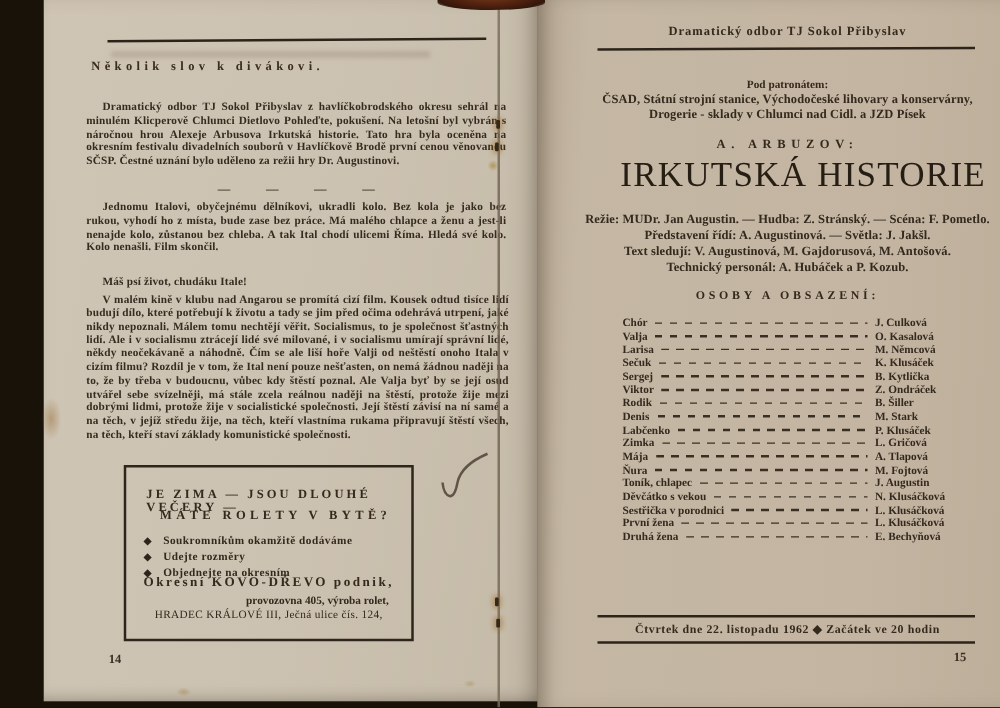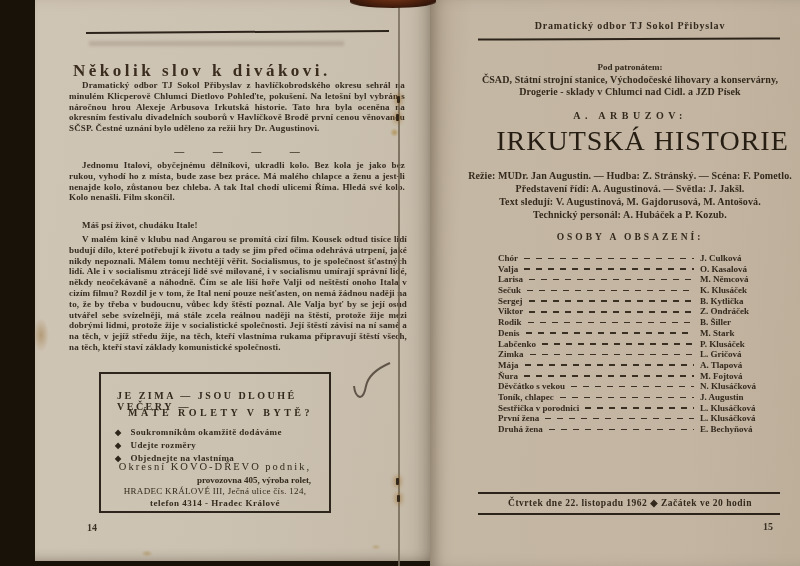--- a/index.html
+++ b/index.html
@@ -15,33 +15,33 @@
   .abs{position:absolute;}
   
   #spine-line{left:398px;top:0;width:2px;height:566px;background:linear-gradient(to bottom,#7d7260,#6d6250 40%,#786d5a);opacity:.85;}
   #top-cover-wedge{left:350px;top:-4px;width:86px;height:12px;border-radius:0 0 55% 55%;
     background:radial-gradient(ellipse at 50% 0%,#7c3a1c 0%,#54240f 45%,#33170b 75%,rgba(40,20,10,0) 100%);}
   .staple{width:3px;height:7px;background:#34281a;border-radius:1px;box-shadow:0 0 4px 2px rgba(150,100,30,.45);}
   .stain{border-radius:50%;pointer-events:none;}
   
   .body-text{font-size:9px;font-weight:bold;line-height:10.8px;text-align:justify;letter-spacing:.15px;color:#352b20;}
   .indent{text-indent:13px;}
-  #lp-heading{left:38px;top:61px;font-size:17px;font-weight:bold;letter-spacing:3.5px;color:#3a2d1f;}
+  #lp-heading{left:38px;top:48px;font-size:10px;font-weight:bold;letter-spacing:3.5px;color:#3a2d1f;}
   #lp-rule{left:51px;top:31px;width:303px;height:2px;background:#2c241b;transform:rotate(-.4deg);}
   #lp-ghost{left:54px;top:41px;width:255px;height:5px;background:rgba(86,74,56,.18);filter:blur(1.5px);}
   #lp-divider{left:34px;top:146px;width:336px;text-align:center;font-weight:bold;word-spacing:26px;font-size:10px;color:#3a2f23;}
   
   #ad-box{left:64px;top:372px;width:232px;height:141px;border:2px solid #2e261c;box-sizing:border-box;}
   .ad-abs{position:absolute;color:#33291d;}
   #ad-h1{left:16px;top:16px;font-size:10px;font-weight:bold;letter-spacing:2.5px;}
   #ad-h2{right:16px;top:33px;font-size:10px;font-weight:bold;letter-spacing:3.5px;}
   #ad-bullets{left:14px;top:53px;}
   .ad-bullet-row{display:flex;align-items:baseline;height:13px;font-size:9px;font-weight:bold;letter-spacing:.4px;}
   .ad-bullet-row .diamond{font-size:8px;margin-right:9px;color:#2e251a;}
-  #ad-company{left:0;top:87px;width:100%;text-align:center;font-size:10.5px;font-weight:normal;letter-spacing:2px;}
+  #ad-company{left:0;top:87px;width:100%;text-align:center;font-size:10.5px;font-weight:bold;letter-spacing:2px;}
   #ad-line2{left:0;top:101px;width:100%;text-align:center;font-size:9px;font-weight:bold;padding-left:39px;}
   #ad-line3{left:0;top:112px;width:100%;text-align:center;font-size:9px;font-weight:normal;letter-spacing:.3px;}
   #ad-line4{left:0;top:124px;width:100%;text-align:center;font-size:9px;font-weight:bold;letter-spacing:.5px;}
   .page-num{font-size:10px;font-weight:bold;color:#3a3024;}
   
   .rp-center{text-align:center;color:#33291d;}
   #rp-header{left:30px;top:20px;width:340px;font-size:10px;font-weight:bold;letter-spacing:.8px;}
   #rp-header-rule{left:48px;top:38px;width:302px;height:2px;background:#2c241a;transform:rotate(-.2deg);}
   #rp-patron-label{left:30px;top:62px;width:340px;font-size:9px;font-weight:bold;}
   .rp-small-line{width:340px;font-size:10px;font-weight:bold;white-space:nowrap;letter-spacing:.1px;}
@@ -87,27 +87,26 @@
           <div class="ad-bullet-row">
           <span class="diamond">◆</span>
           <span>Soukromníkům okamžitě dodáváme</span>
         </div>
           <div class="ad-bullet-row">
           <span class="diamond">◆</span>
           <span>Udejte rozměry</span>
         </div>
           <div class="ad-bullet-row">
           <span class="diamond">◆</span>
-          <span>Objednejte na vlastníma</span>
+          <span>Objednejte na okresním</span>
         </div>
         </div>
       <div class="ad-abs" id="ad-company">Okresní KOVO-DŘEVO podnik,</div>
       <div class="ad-abs" id="ad-line2">provozovna 405, výroba rolet,</div>
       <div class="ad-abs" id="ad-line3">HRADEC KRÁLOVÉ III, Ječná ulice čís. 124,</div>
-      <div class="ad-abs" id="ad-line4">telefon 4314 - Hradec Králové</div>
     </div>
 
     <svg class="abs" id="checkmark" width="52" height="46" viewBox="0 0 52 46">
       <path d="M14 26 q1 10 6 11 q4 0 6 -11 q3 -14 24 -23" fill="none" stroke="#4b4236" stroke-width="2" opacity=".85"></path>
     </svg>
 
     <div class="abs page-num" style="left:52px;top:522px;">14</div>
 
     <div class="abs stain" style="left:-2px;top:318px;width:16px;height:34px;background:radial-gradient(closest-side,rgba(140,95,30,.4),rgba(140,95,30,0));"></div>
     <div class="abs stain" style="left:106px;top:550px;width:12px;height:7px;background:radial-gradient(closest-side,rgba(150,110,30,.35),rgba(150,110,30,0));"></div>
@@ -187,28 +186,28 @@
         <span class="role">Mája</span>
         <span class="leader"></span>
         <span class="actor">A. Tlapová</span>
       </div>
         <div class="cast-row">
         <span class="role">Ňura</span>
         <span class="leader"></span>
         <span class="actor">M. Fojtová</span>
       </div>
         <div class="cast-row">
+        <span class="role">Toník, chlapec</span>
+        <span class="leader"></span>
+        <span class="actor">J. Augustin</span>
+      </div>
+        <div class="cast-row">
         <span class="role">Děvčátko s vekou</span>
         <span class="leader"></span>
         <span class="actor">N. Klusáčková</span>
-      </div>
-        <div class="cast-row">
-        <span class="role">Toník, chlapec</span>
-        <span class="leader"></span>
-        <span class="actor">J. Augustin</span>
       </div>
         <div class="cast-row">
         <span class="role">Sestřička v porodnici</span>
         <span class="leader"></span>
         <span class="actor">L. Klusáčková</span>
       </div>
         <div class="cast-row">
         <span class="role">První žena</span>
         <span class="leader"></span>
         <span class="actor">L. Klusáčková</span>

